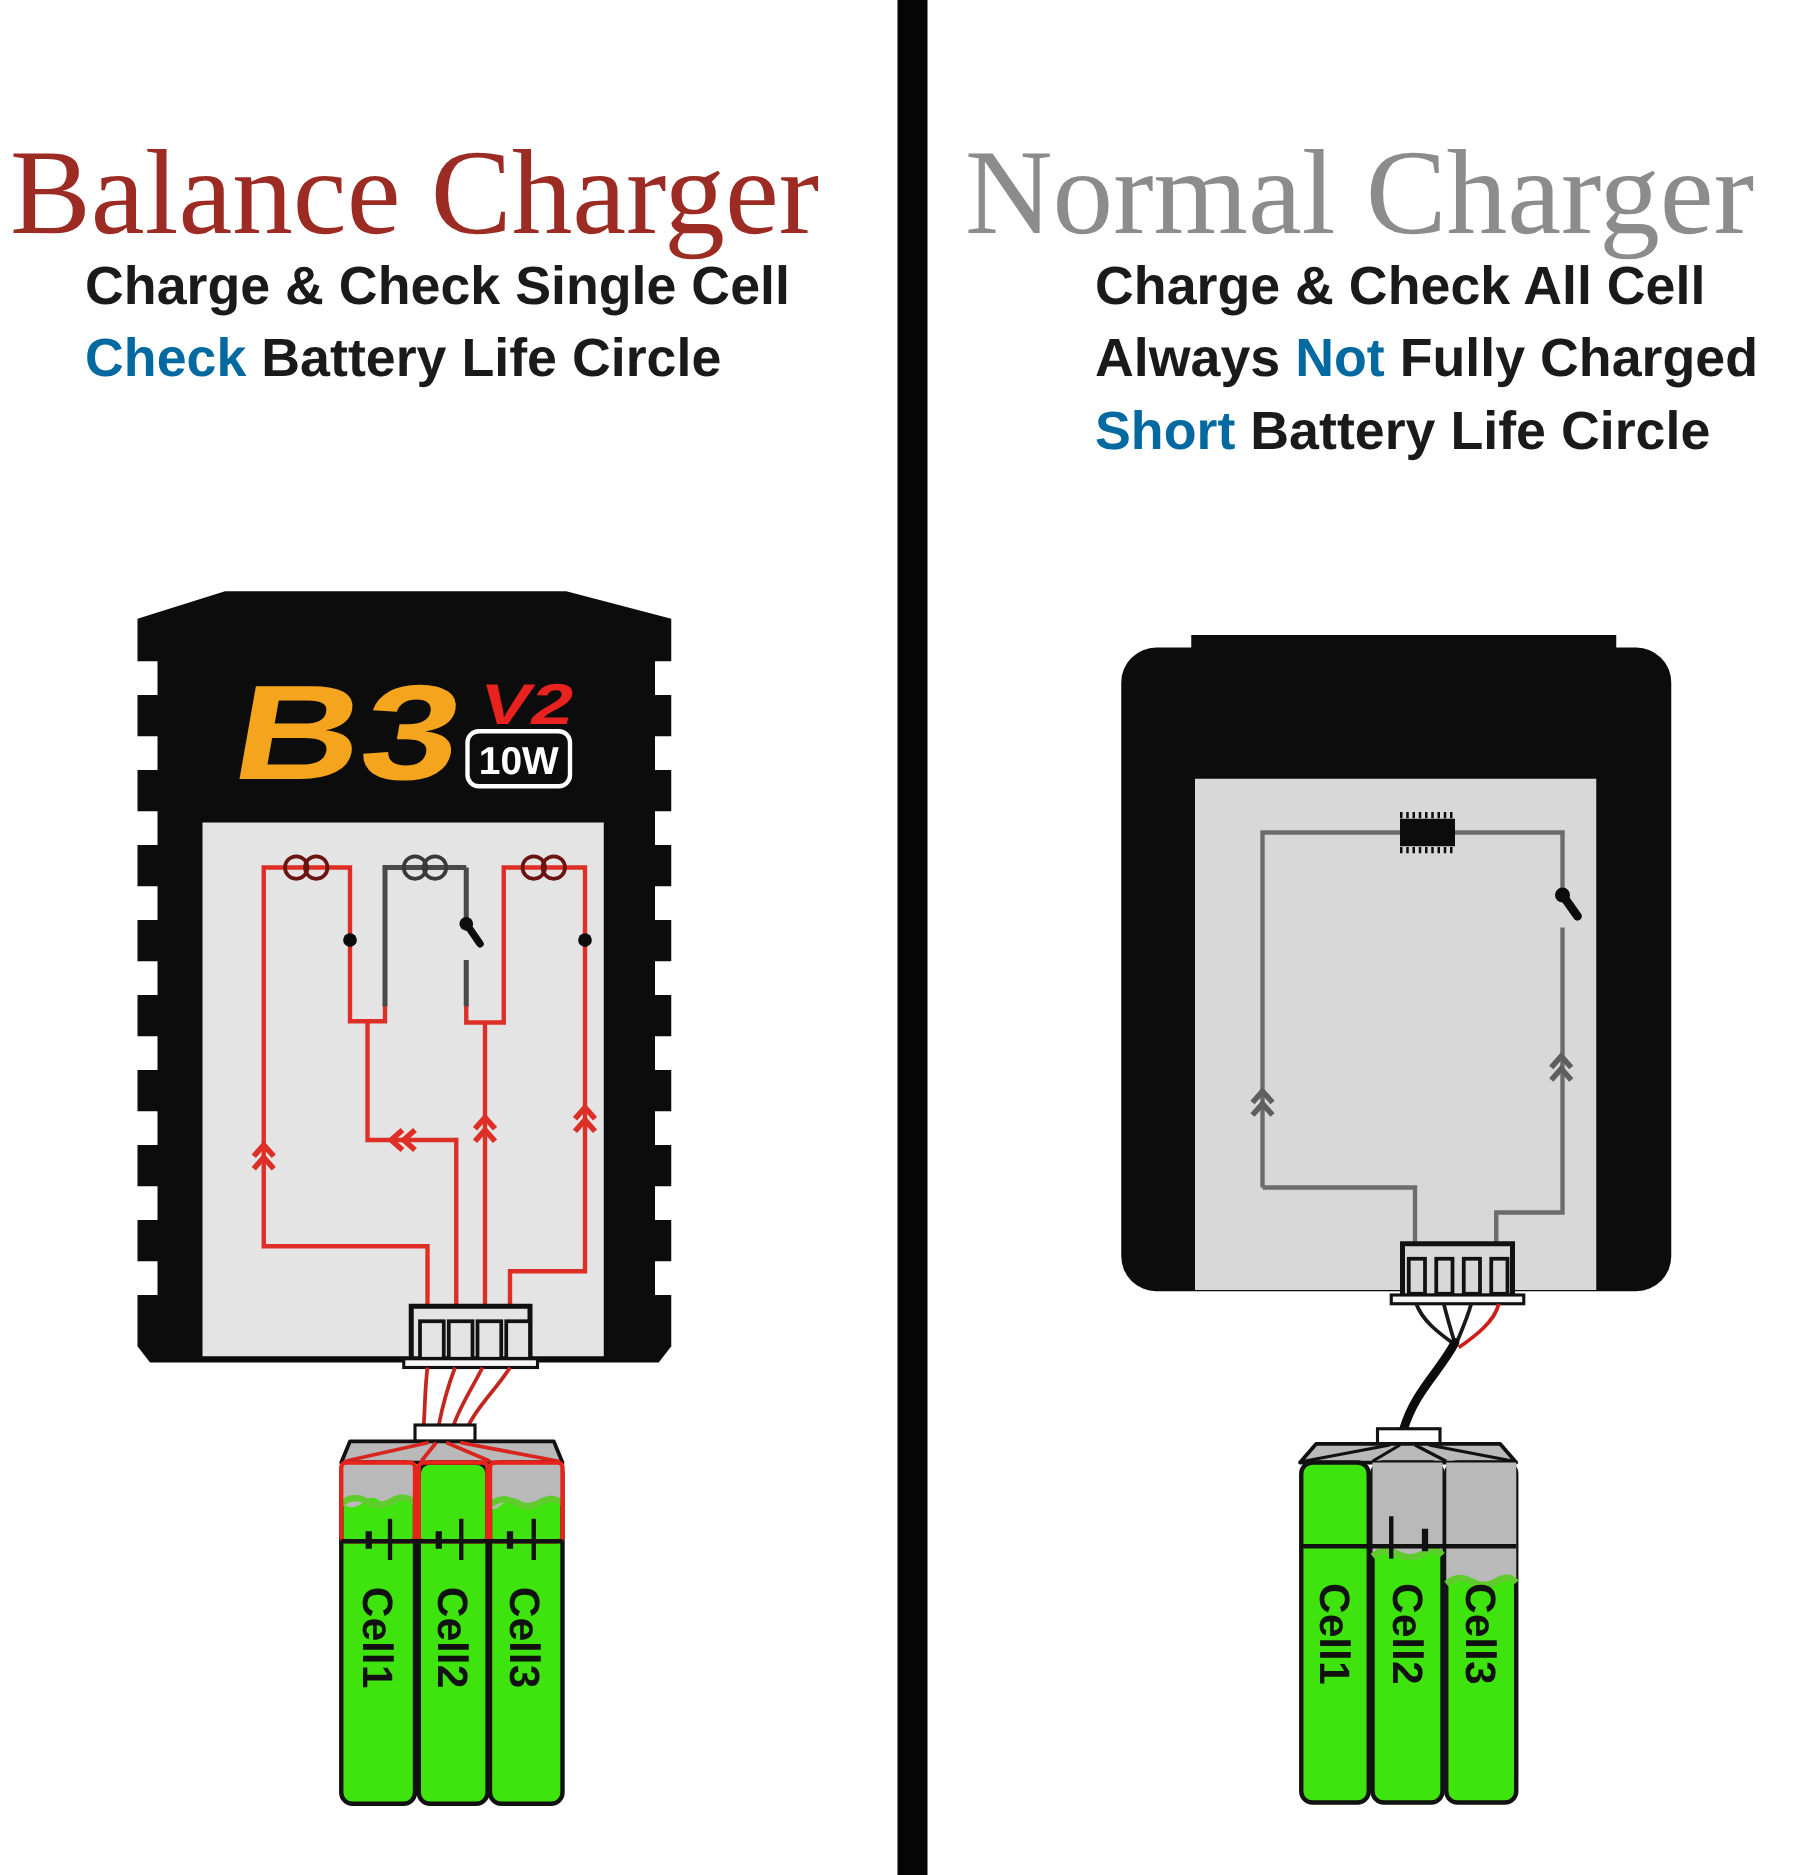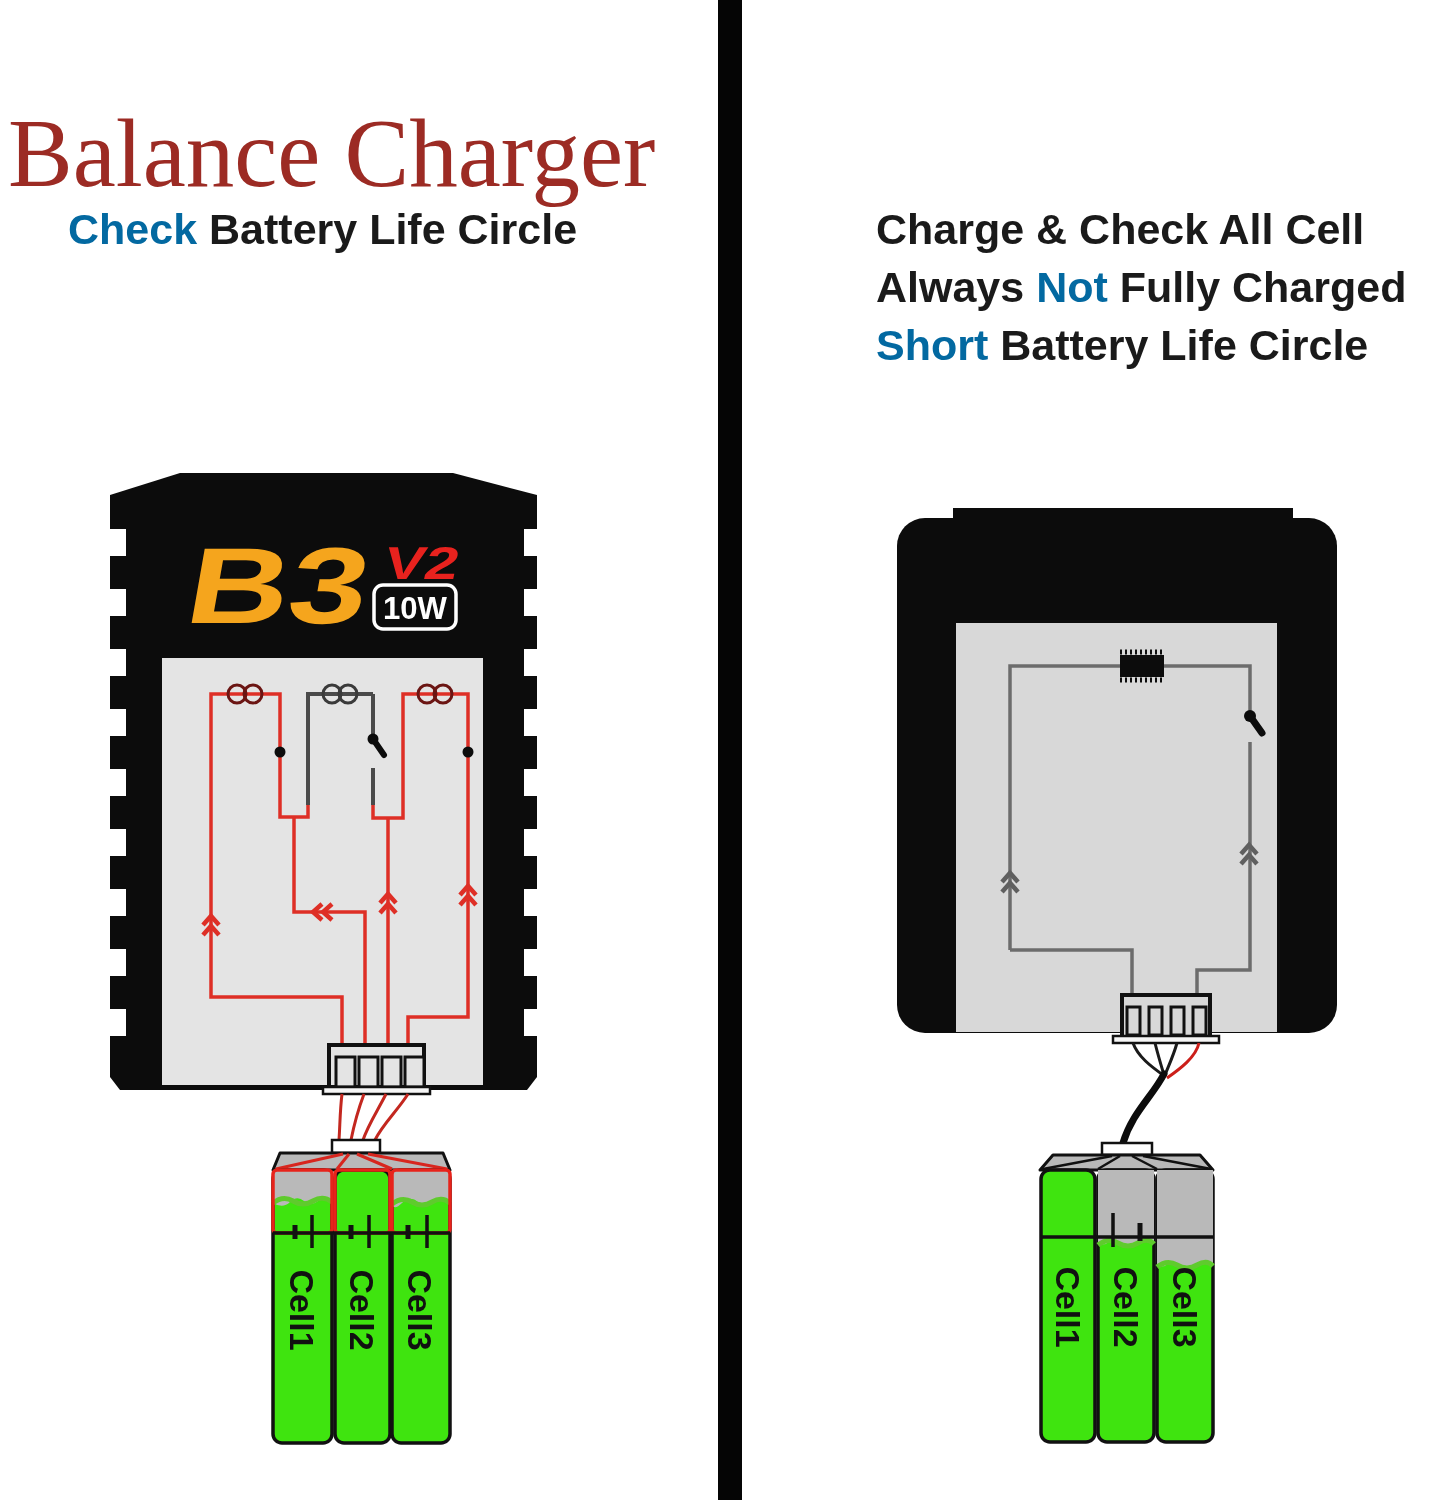--- a/index.html
+++ b/index.html
@@ -20,20 +20,21 @@
 </style>
 </head>
 <body>
 
 <div class="canvas">
 
   <div class="divider"></div>
 
   <h1 class="title left">Balance Charger</h1>
   <div class="desc left">
+    <div>Charge &amp; Check Single Cell</div>
     <div><span class="hl">Check</span><span> Battery Life Circle</span></div>
   </div>
 
   <svg class="figure" style="left:90px;top:465px;" width="470" height="1000" viewBox="0 0 470 1000">
 
     <g>
       <path d="M90,8 L363,8 L447,30 L447,612 L437,625 L30,625 L20,612 L20,30 Z" fill="#0C0C0C"></path>
       <g fill="#ffffff">
         <rect x="12" y="64" width="24" height="27"></rect>
           <rect x="434" y="64" width="24" height="27"></rect>
@@ -151,20 +152,21 @@
         </g>
         <g font-size="34" font-weight="bold" fill="#111" text-anchor="middle">
           <text transform="translate(200,845) rotate(90)">Cell1</text>
           <text transform="translate(260,845) rotate(90)">Cell2</text>
           <text transform="translate(318,845) rotate(90)">Cell3</text>
         </g>
       </g>
     </g>
   </svg>
 
+  <h1 class="title right">Normal Charger</h1>
   <div class="desc right">
     <div>Charge &amp; Check All Cell</div>
     <div><span>Always </span><span class="hl">Not</span><span> Fully Charged</span></div>
     <div><span class="hl">Short</span><span> Battery Life Circle</span></div>
   </div>
 
   <svg class="figure" style="left:880px;top:495px;" width="480" height="970" viewBox="0 0 480 970">
 
     <g>
       <rect x="73" y="13" width="340" height="14" fill="#0C0C0C"></rect>

